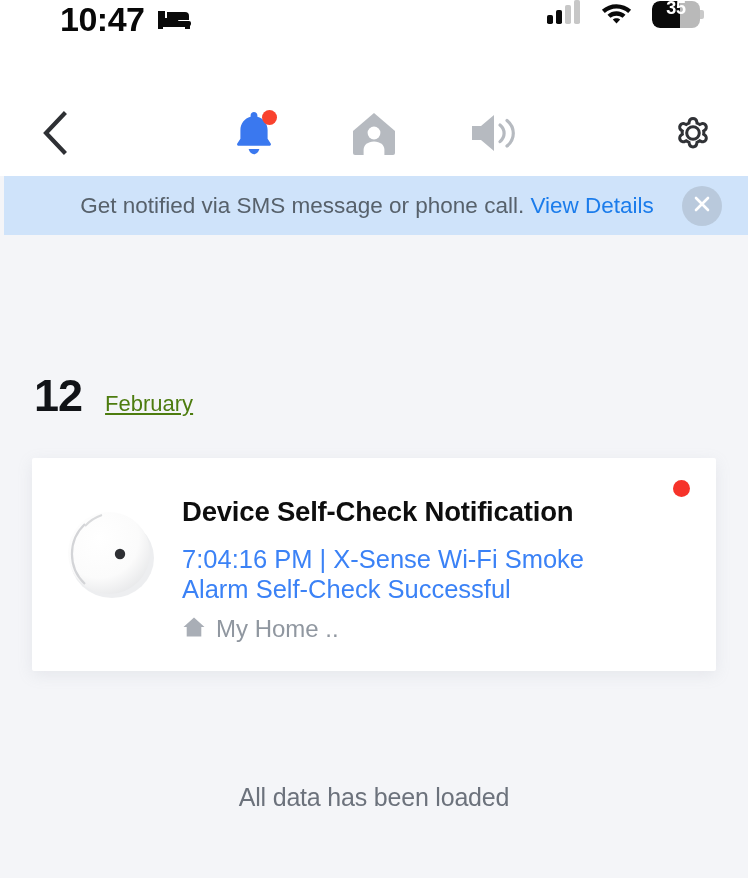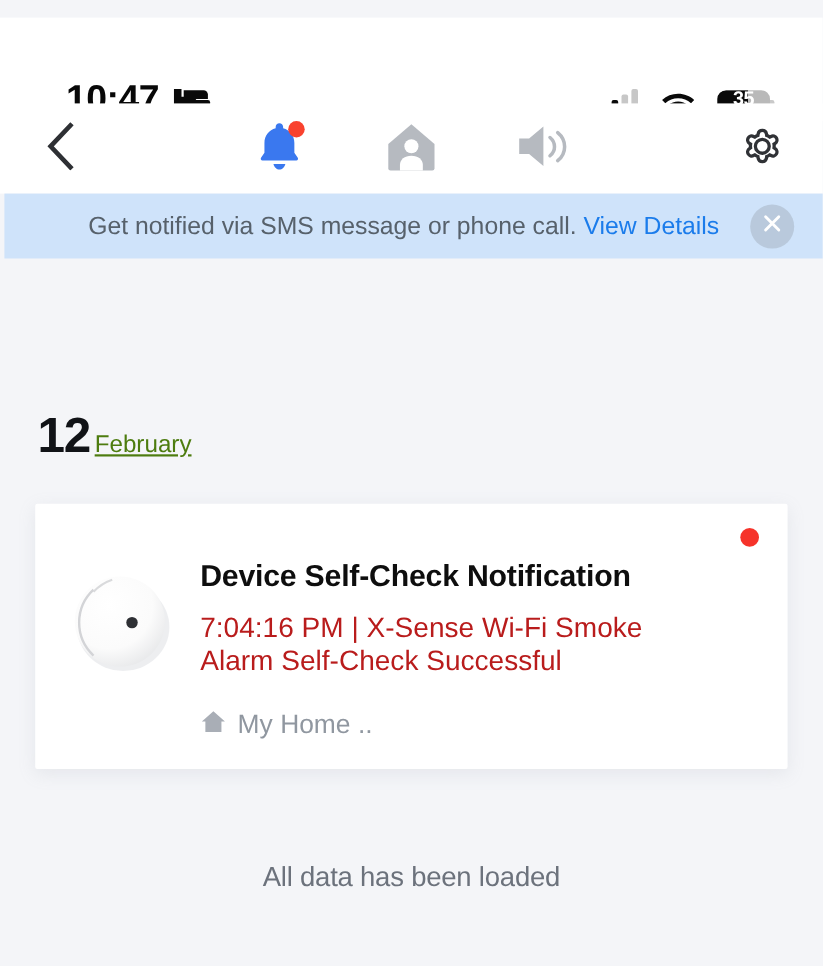--- a/index.html
+++ b/index.html
@@ -6,23 +6,23 @@
   html, body {
     width:748px; height:878px;
     font-family:"Liberation Sans", sans-serif;
     background:#f4f5f8;
     overflow:hidden;
   }
   .phone { position:relative; width:748px; height:878px; background:#f4f5f8; }
 
   
   .statusbar {
-    position:absolute; top:16px; left:0; right:0; height:94px;
+    position:absolute; top:0; left:0; right:0; height:94px;
     background:#ffffff;
-    display:flex; align-items:flex-end; justify-content:space-between;
+    display:flex; align-items:flex-start; justify-content:space-between;
     padding:0 44px 0 60px;
   }
   .sb-left { display:flex; align-items:center; gap:14px; }
   .sb-time { font-size:34px; font-weight:bold; color:#080808; letter-spacing:-0.5px; }
   .bed-icon { display:block; }
   .sb-right { display:flex; align-items:center; gap:19px; }
   .battery { position:relative; width:52px; height:27px; }
   .battery-body {
     position:absolute; left:0; top:0; width:48px; height:27px;
     border-radius:8px; background:#b9b9b9; overflow:hidden;
@@ -80,53 +80,53 @@
     position:absolute; top:235px; left:0; right:0; height:110px;
     display:flex; align-items:center; justify-content:space-between;
     padding:0 32px 0 34px;
   }
   .page-title { font-size:48px; font-weight:bold; color:#0d0d0d; letter-spacing:-0.5px; }
   .filter-btn { width:54px; height:54px; display:flex; align-items:center; justify-content:center; cursor:pointer; }
 
   
   .date-row {
     position:absolute; top:370px; left:34px;
-    display:flex; align-items:baseline; gap:4px;
+    display:flex; align-items:baseline; gap:23px;
   }
   .date-day { font-size:45px; font-weight:bold; color:#111317; letter-spacing:-1px; }
   .date-month { font-size:22px; color:#4d7c0f;text-decoration:underline; }
 
   
   .card-stack { position:absolute; top:458px; left:32px; right:32px; }
   .card-shadow2 {
     position:absolute; top:14px; left:26px; right:26px; height:60px;
     background:#f2f3f5; border-radius:22px;
     box-shadow:0 6px 14px rgba(140,148,162,0.12);
   }
   .card {
     position:relative;
     background:#ffffff; border-radius:2px;
-    padding:44px 30px 26px 30px;
+    padding:32px 30px 26px 30px;
     display:flex; gap:24px;
     box-shadow:0 4px 16px rgba(140,150,165,0.14);
     cursor:pointer;
     min-height:213px;
   }
   .card-unread {
     position:absolute; top:22px; right:26px;
     width:17px; height:17px; border-radius:50%; background:#f6332a;
   }
   .device-img { width:96px; height:96px; flex-shrink:0; margin-top:16px; }
   .card-body { flex:1; padding-top:6px; padding-right:30px; }
   .card-title {
     font-size:27.5px; font-weight:bold; color:#0e0e0e;
     letter-spacing:-0.2px; margin-bottom:16px;
   }
   .card-desc {
-    font-size:25.5px; color:#b91c1c; line-height:1.18; margin-bottom:28px;
+    font-size:25.5px; color:#3b82f6; line-height:1.18; margin-bottom:11px;
   }
   .card-home { display:flex; align-items:flex-end; gap:10px; }
   .card-home-label { font-size:24px; color:#9097a0; }
 
   
   .footer-note {
     position:absolute; top:783px; left:0; right:0;
     text-align:center; font-size:25px; font-weight:normal; color:#6c727c;
     letter-spacing:-0.2px;
   }

